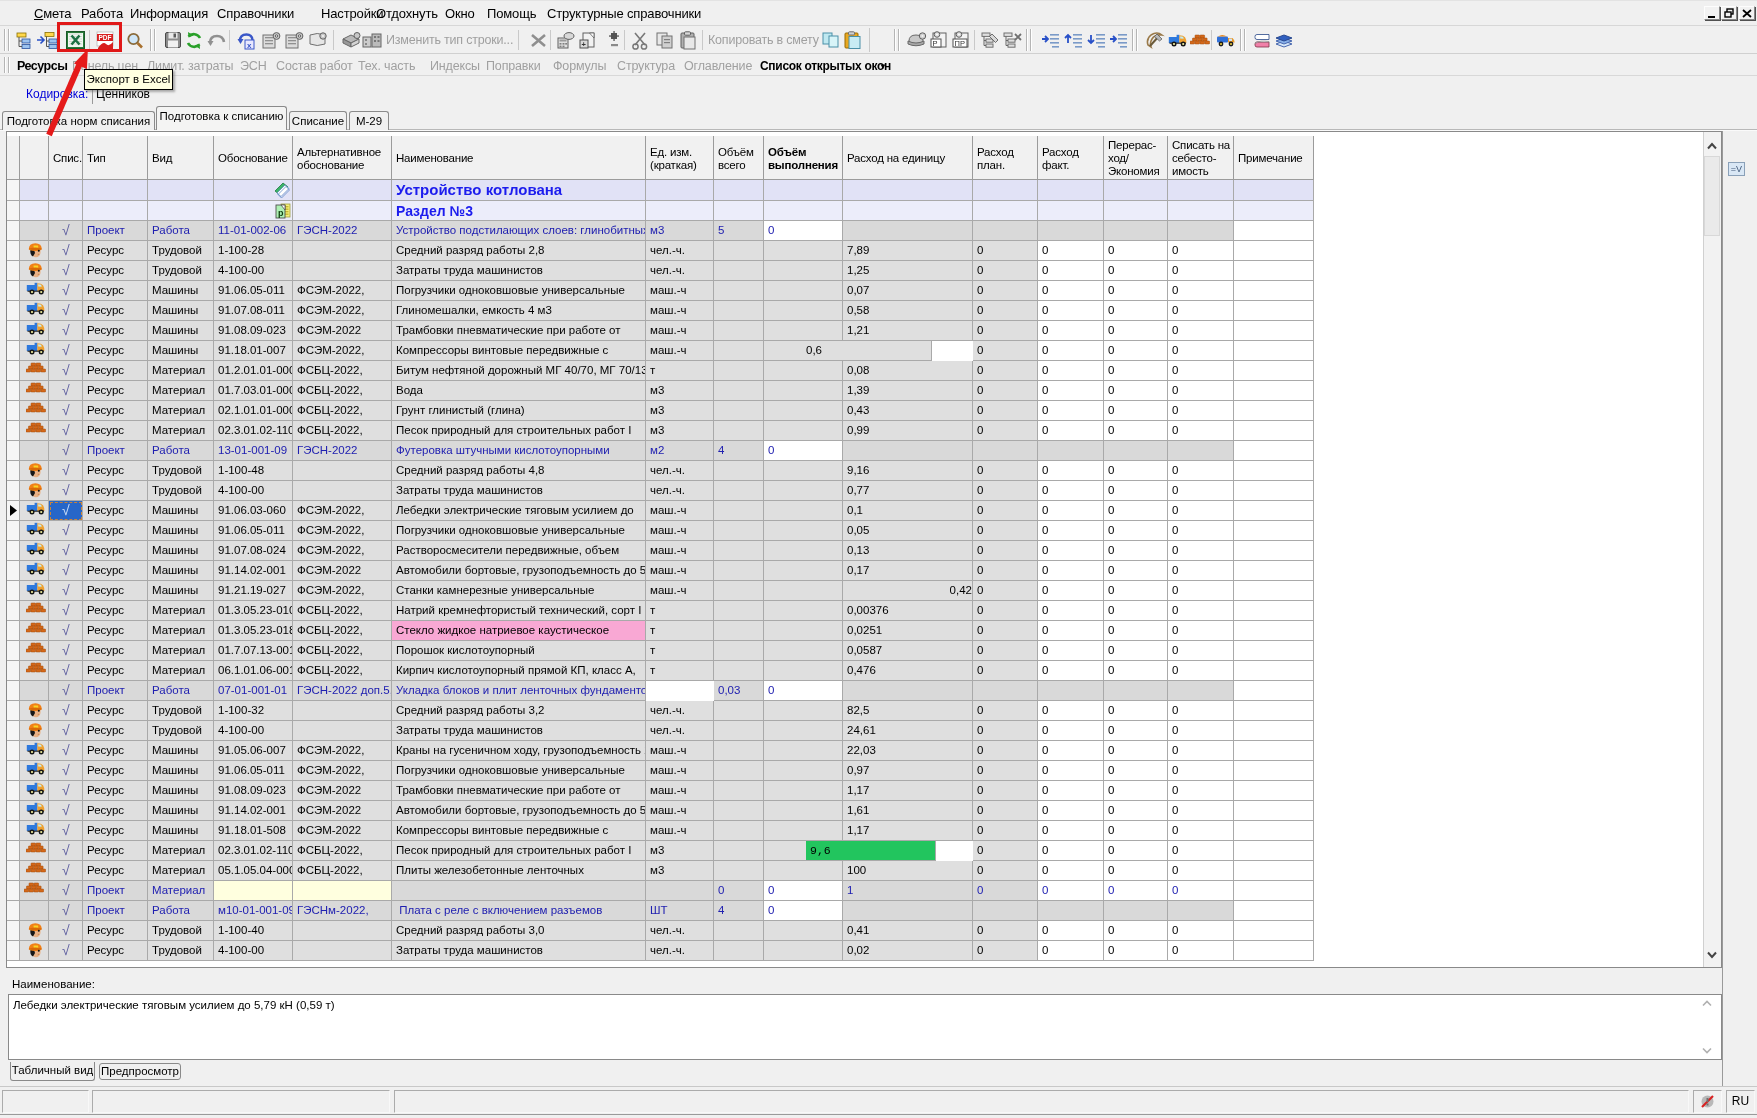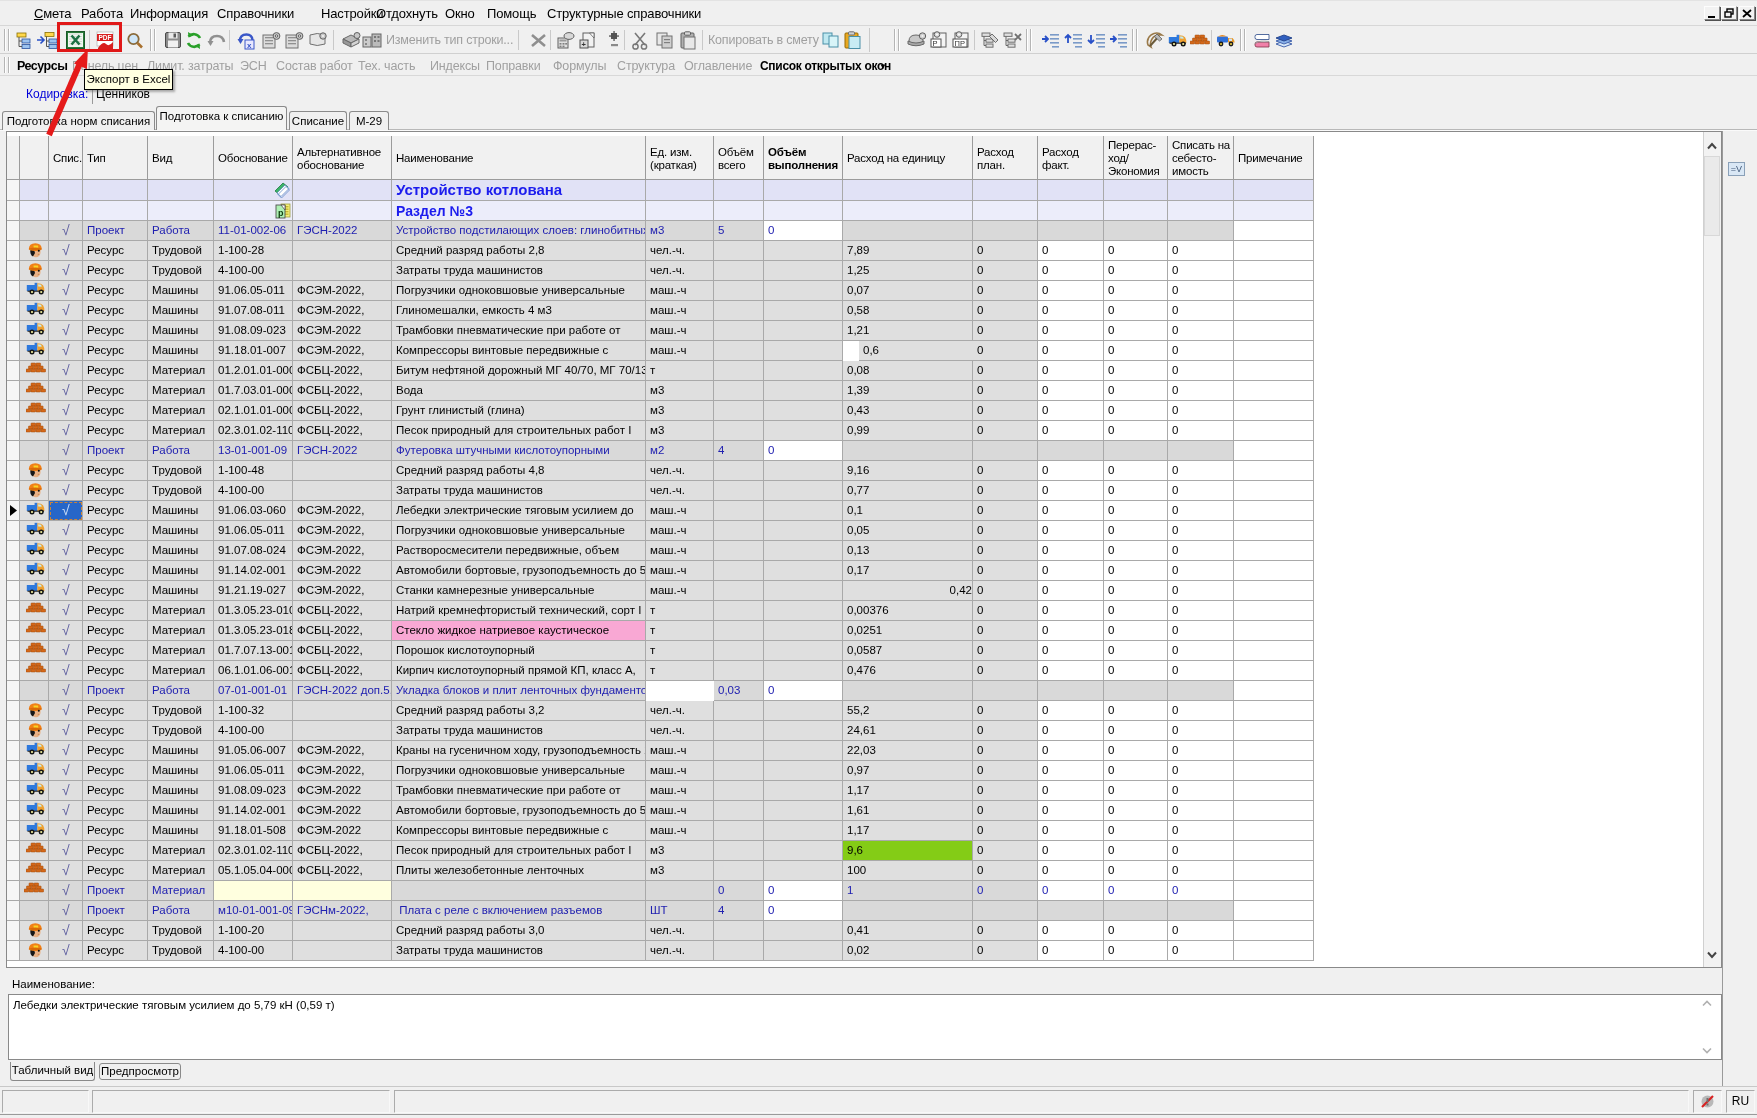--- a/index.html
+++ b/index.html
@@ -695,21 +695,21 @@
       </svg></div>
 <div class="c" style="left:49px;top:340px;width:34px;height:20px;background:#dfdfdf;color:#000;padding-left:13px"><span style="color:#5b5b9e;font-size:14px">√</span></div>
 <div class="c" style="left:83px;top:340px;width:65px;height:20px;background:#dfdfdf;color:#000;">Ресурс</div>
 <div class="c" style="left:148px;top:340px;width:66px;height:20px;background:#dfdfdf;color:#000;">Машины</div>
 <div class="c" style="left:214px;top:340px;width:79px;height:20px;background:#dfdfdf;color:#000;">91.18.01-007</div>
 <div class="c" style="left:293px;top:340px;width:99px;height:20px;background:#dfdfdf;color:#000;">ФСЭМ-2022,</div>
 <div class="c" style="left:392px;top:340px;width:254px;height:20px;background:#dfdfdf;color:#000;">Компрессоры винтовые передвижные с</div>
 <div class="c" style="left:646px;top:340px;width:68px;height:20px;background:#dfdfdf;color:#000;">маш.-ч</div>
 <div class="c" style="left:714px;top:340px;width:50px;height:20px;background:#dfdfdf;color:#000;"></div>
 <div class="c" style="left:764px;top:340px;width:79px;height:20px;background:#dfdfdf;color:#000;"></div>
-<div class="c" style="left:859px;top:340px;width:130px;height:20px;background:#dfdfdf;color:#000;">0,6</div>
+<div class="c" style="left:802px;top:340px;width:130px;height:20px;background:#dfdfdf;color:#000;">0,6</div>
 <div class="c" style="left:973px;top:340px;width:65px;height:20px;background:#dfdfdf;color:#000;">0</div>
 <div class="c" style="left:1038px;top:340px;width:66px;height:20px;background:#fff;color:#000;">0</div>
 <div class="c" style="left:1104px;top:340px;width:64px;height:20px;background:#fff;color:#000;">0</div>
 <div class="c" style="left:1168px;top:340px;width:66px;height:20px;background:#fff;color:#000;">0</div>
 <div class="c" style="left:1234px;top:340px;width:80px;height:20px;background:#fff;color:#000;"></div>
 <div class="c" style="left:7px;top:360px;width:13px;height:20px;background:#f6f6f6;color:#000;padding-left:2px"></div>
 <div class="c" style="left:20px;top:360px;width:29px;height:20px;background:#dfdfdf;color:#000;padding-left:6px"><svg width="20" height="14" viewBox="0 0 20 14" style="">
         <rect x="5" y="2" width="4.6" height="3" rx="0.6" fill="#d4681a" stroke="#a34a08" stroke-width="0.5"></rect>
         <rect x="10" y="2" width="4.6" height="3" rx="0.6" fill="#d4681a" stroke="#a34a08" stroke-width="0.5"></rect>
         <rect x="2.5" y="5" width="4.6" height="3" rx="0.6" fill="#d4681a" stroke="#a34a08" stroke-width="0.5"></rect>
@@ -1157,21 +1157,21 @@
       </svg></div>
 <div class="c" style="left:49px;top:700px;width:34px;height:20px;background:#dfdfdf;color:#000;padding-left:13px"><span style="color:#5b5b9e;font-size:14px">√</span></div>
 <div class="c" style="left:83px;top:700px;width:65px;height:20px;background:#dfdfdf;color:#000;">Ресурс</div>
 <div class="c" style="left:148px;top:700px;width:66px;height:20px;background:#dfdfdf;color:#000;">Трудовой</div>
 <div class="c" style="left:214px;top:700px;width:79px;height:20px;background:#dfdfdf;color:#000;">1-100-32</div>
 <div class="c" style="left:293px;top:700px;width:99px;height:20px;background:#dfdfdf;color:#000;"></div>
 <div class="c" style="left:392px;top:700px;width:254px;height:20px;background:#dfdfdf;color:#000;">Средний разряд работы 3,2</div>
 <div class="c" style="left:646px;top:700px;width:68px;height:20px;background:#dfdfdf;color:#000;">чел.-ч.</div>
 <div class="c" style="left:714px;top:700px;width:50px;height:20px;background:#dfdfdf;color:#000;"></div>
 <div class="c" style="left:764px;top:700px;width:79px;height:20px;background:#dfdfdf;color:#000;"></div>
-<div class="c" style="left:843px;top:700px;width:130px;height:20px;background:#dfdfdf;color:#000;">55,2</div>
+<div class="c" style="left:843px;top:700px;width:130px;height:20px;background:#dfdfdf;color:#000;">82,5</div>
 <div class="c" style="left:973px;top:700px;width:65px;height:20px;background:#dfdfdf;color:#000;">0</div>
 <div class="c" style="left:1038px;top:700px;width:66px;height:20px;background:#fff;color:#000;">0</div>
 <div class="c" style="left:1104px;top:700px;width:64px;height:20px;background:#fff;color:#000;">0</div>
 <div class="c" style="left:1168px;top:700px;width:66px;height:20px;background:#fff;color:#000;">0</div>
 <div class="c" style="left:1234px;top:700px;width:80px;height:20px;background:#fff;color:#000;"></div>
 <div class="c" style="left:7px;top:720px;width:13px;height:20px;background:#f6f6f6;color:#000;padding-left:2px"></div>
 <div class="c" style="left:20px;top:720px;width:29px;height:20px;background:#dfdfdf;color:#000;padding-left:6px"><svg width="18" height="17" viewBox="0 0 18 17" style="">
         <ellipse cx="10" cy="11" rx="4.6" ry="5.2" fill="#e8b287"></ellipse>
         <path d="M4.5 8.5 Q3.5 14 7 15.5 L9 12 L8 8.5 Z" fill="#161616"></path>
         <path d="M2.8 8.2 Q2.8 2.2 9.3 2.2 Q15.8 2.2 15.8 8.2 L14.5 9.2 Q9.3 10.6 4 9.2 Z" fill="#f08018"></path>
@@ -1344,21 +1344,21 @@
       </svg></div>
 <div class="c" style="left:49px;top:840px;width:34px;height:20px;background:#dfdfdf;color:#000;padding-left:13px"><span style="color:#5b5b9e;font-size:14px">√</span></div>
 <div class="c" style="left:83px;top:840px;width:65px;height:20px;background:#dfdfdf;color:#000;">Ресурс</div>
 <div class="c" style="left:148px;top:840px;width:66px;height:20px;background:#dfdfdf;color:#000;">Материал</div>
 <div class="c" style="left:214px;top:840px;width:79px;height:20px;background:#dfdfdf;color:#000;">02.3.01.02-1102</div>
 <div class="c" style="left:293px;top:840px;width:99px;height:20px;background:#dfdfdf;color:#000;">ФСБЦ-2022,</div>
 <div class="c" style="left:392px;top:840px;width:254px;height:20px;background:#dfdfdf;color:#000;">Песок природный для строительных работ I</div>
 <div class="c" style="left:646px;top:840px;width:68px;height:20px;background:#dfdfdf;color:#000;">м3</div>
 <div class="c" style="left:714px;top:840px;width:50px;height:20px;background:#dfdfdf;color:#000;"></div>
 <div class="c" style="left:764px;top:840px;width:79px;height:20px;background:#dfdfdf;color:#000;"></div>
-<div class="c" style="left:843px;top:840px;width:130px;height:20px;background:#84cc16;color:#000;">9,6</div>
+<div class="c" style="left:806px;top:840px;width:130px;height:20px;background:#22c55e;color:#000;font-family:Liberation Mono, monospace;">9,6</div>
 <div class="c" style="left:973px;top:840px;width:65px;height:20px;background:#dfdfdf;color:#000;">0</div>
 <div class="c" style="left:1038px;top:840px;width:66px;height:20px;background:#fff;color:#000;">0</div>
 <div class="c" style="left:1104px;top:840px;width:64px;height:20px;background:#fff;color:#000;">0</div>
 <div class="c" style="left:1168px;top:840px;width:66px;height:20px;background:#fff;color:#000;">0</div>
 <div class="c" style="left:1234px;top:840px;width:80px;height:20px;background:#fff;color:#000;"></div>
 <div class="c" style="left:7px;top:860px;width:13px;height:20px;background:#f6f6f6;color:#000;padding-left:2px"></div>
 <div class="c" style="left:20px;top:860px;width:29px;height:20px;background:#dfdfdf;color:#000;padding-left:6px"><svg width="20" height="14" viewBox="0 0 20 14" style="">
         <rect x="5" y="2" width="4.6" height="3" rx="0.6" fill="#d4681a" stroke="#a34a08" stroke-width="0.5"></rect>
         <rect x="10" y="2" width="4.6" height="3" rx="0.6" fill="#d4681a" stroke="#a34a08" stroke-width="0.5"></rect>
         <rect x="2.5" y="5" width="4.6" height="3" rx="0.6" fill="#d4681a" stroke="#a34a08" stroke-width="0.5"></rect>
@@ -1434,21 +1434,21 @@
         <path d="M4.5 8.5 Q3.5 14 7 15.5 L9 12 L8 8.5 Z" fill="#161616"></path>
         <path d="M2.8 8.2 Q2.8 2.2 9.3 2.2 Q15.8 2.2 15.8 8.2 L14.5 9.2 Q9.3 10.6 4 9.2 Z" fill="#f08018"></path>
         <path d="M7.5 4.5 L12 4.5 L12.5 7.8 L7.8 7.8 Z" fill="#f8d428"></path>
         <path d="M3.2 7.4 Q9.3 5.8 15.4 7.4 L15.8 8.2 Q9.3 10.4 2.8 8.2 Z" fill="#d96a08"></path>
         <circle cx="12.8" cy="9.8" r="1" fill="#141414"></circle>
         <path d="M13.8 13.5 L11.5 14.5 L12 12.5 Z" fill="#c88a5a"></path>
       </svg></div>
 <div class="c" style="left:49px;top:920px;width:34px;height:20px;background:#dfdfdf;color:#000;padding-left:13px"><span style="color:#5b5b9e;font-size:14px">√</span></div>
 <div class="c" style="left:83px;top:920px;width:65px;height:20px;background:#dfdfdf;color:#000;">Ресурс</div>
 <div class="c" style="left:148px;top:920px;width:66px;height:20px;background:#dfdfdf;color:#000;">Трудовой</div>
-<div class="c" style="left:214px;top:920px;width:79px;height:20px;background:#dfdfdf;color:#000;">1-100-20</div>
+<div class="c" style="left:214px;top:920px;width:79px;height:20px;background:#dfdfdf;color:#000;">1-100-40</div>
 <div class="c" style="left:293px;top:920px;width:99px;height:20px;background:#dfdfdf;color:#000;"></div>
 <div class="c" style="left:392px;top:920px;width:254px;height:20px;background:#dfdfdf;color:#000;">Средний разряд работы 3,0</div>
 <div class="c" style="left:646px;top:920px;width:68px;height:20px;background:#dfdfdf;color:#000;">чел.-ч.</div>
 <div class="c" style="left:714px;top:920px;width:50px;height:20px;background:#dfdfdf;color:#000;"></div>
 <div class="c" style="left:764px;top:920px;width:79px;height:20px;background:#dfdfdf;color:#000;"></div>
 <div class="c" style="left:843px;top:920px;width:130px;height:20px;background:#dfdfdf;color:#000;">0,41</div>
 <div class="c" style="left:973px;top:920px;width:65px;height:20px;background:#dfdfdf;color:#000;">0</div>
 <div class="c" style="left:1038px;top:920px;width:66px;height:20px;background:#fff;color:#000;">0</div>
 <div class="c" style="left:1104px;top:920px;width:64px;height:20px;background:#fff;color:#000;">0</div>
 <div class="c" style="left:1168px;top:920px;width:66px;height:20px;background:#fff;color:#000;">0</div>

